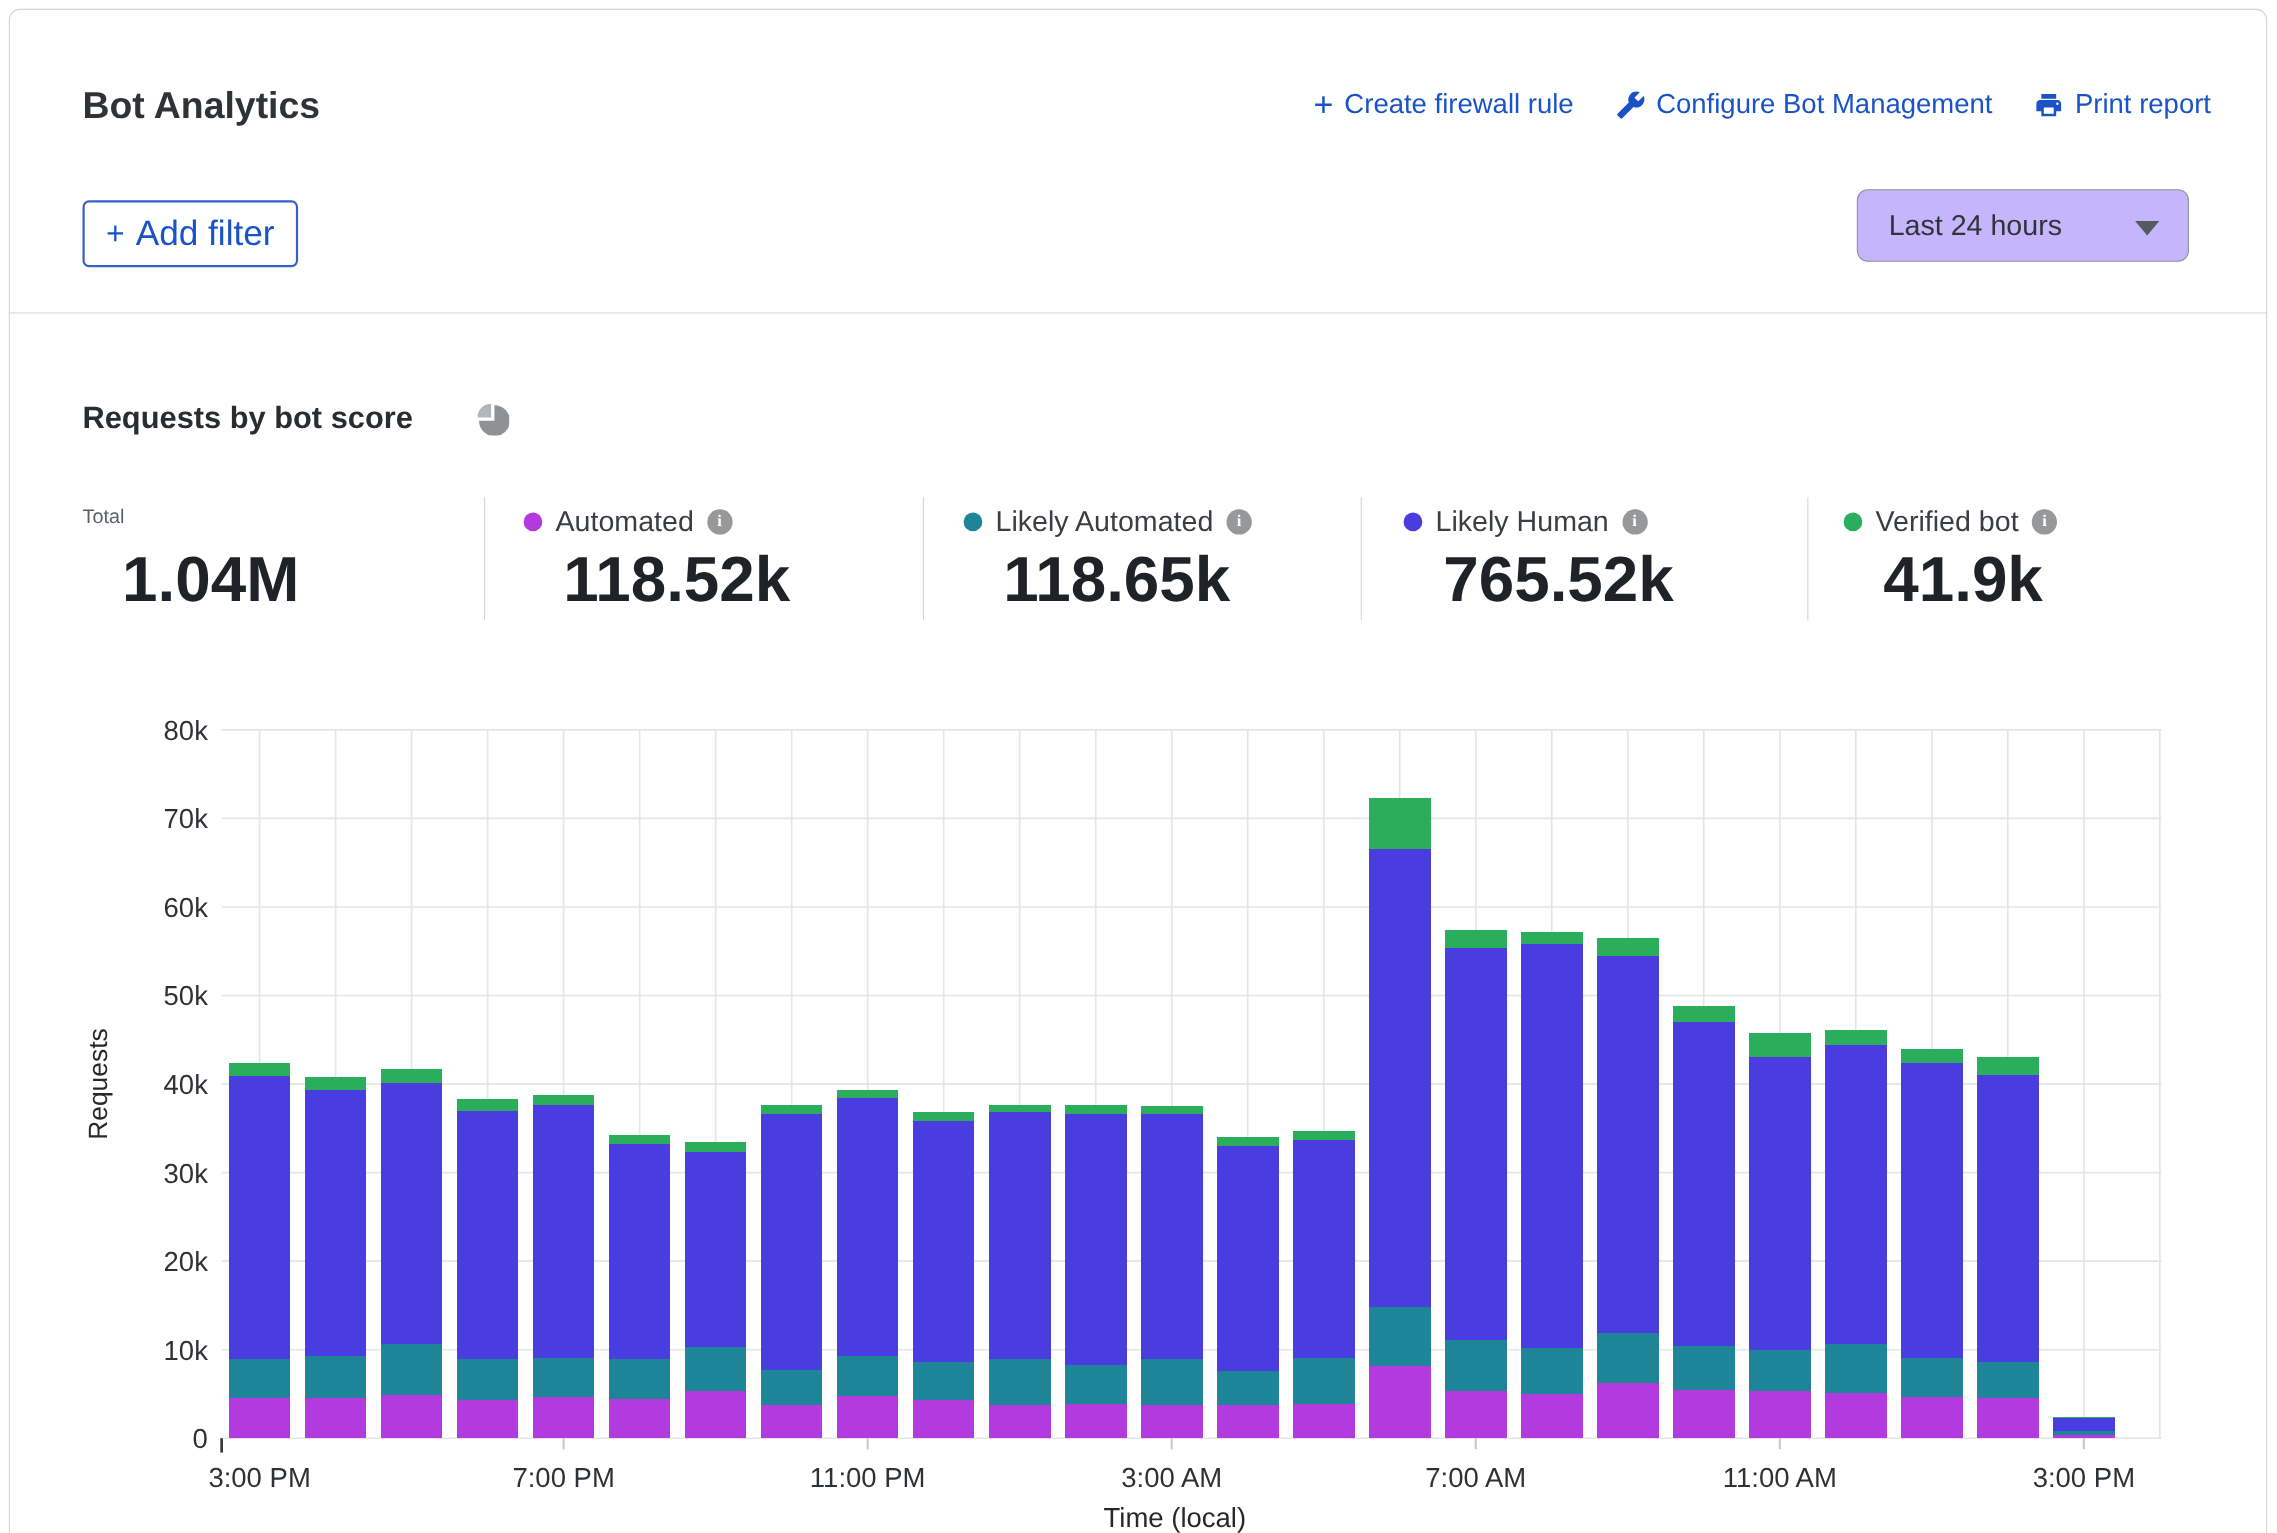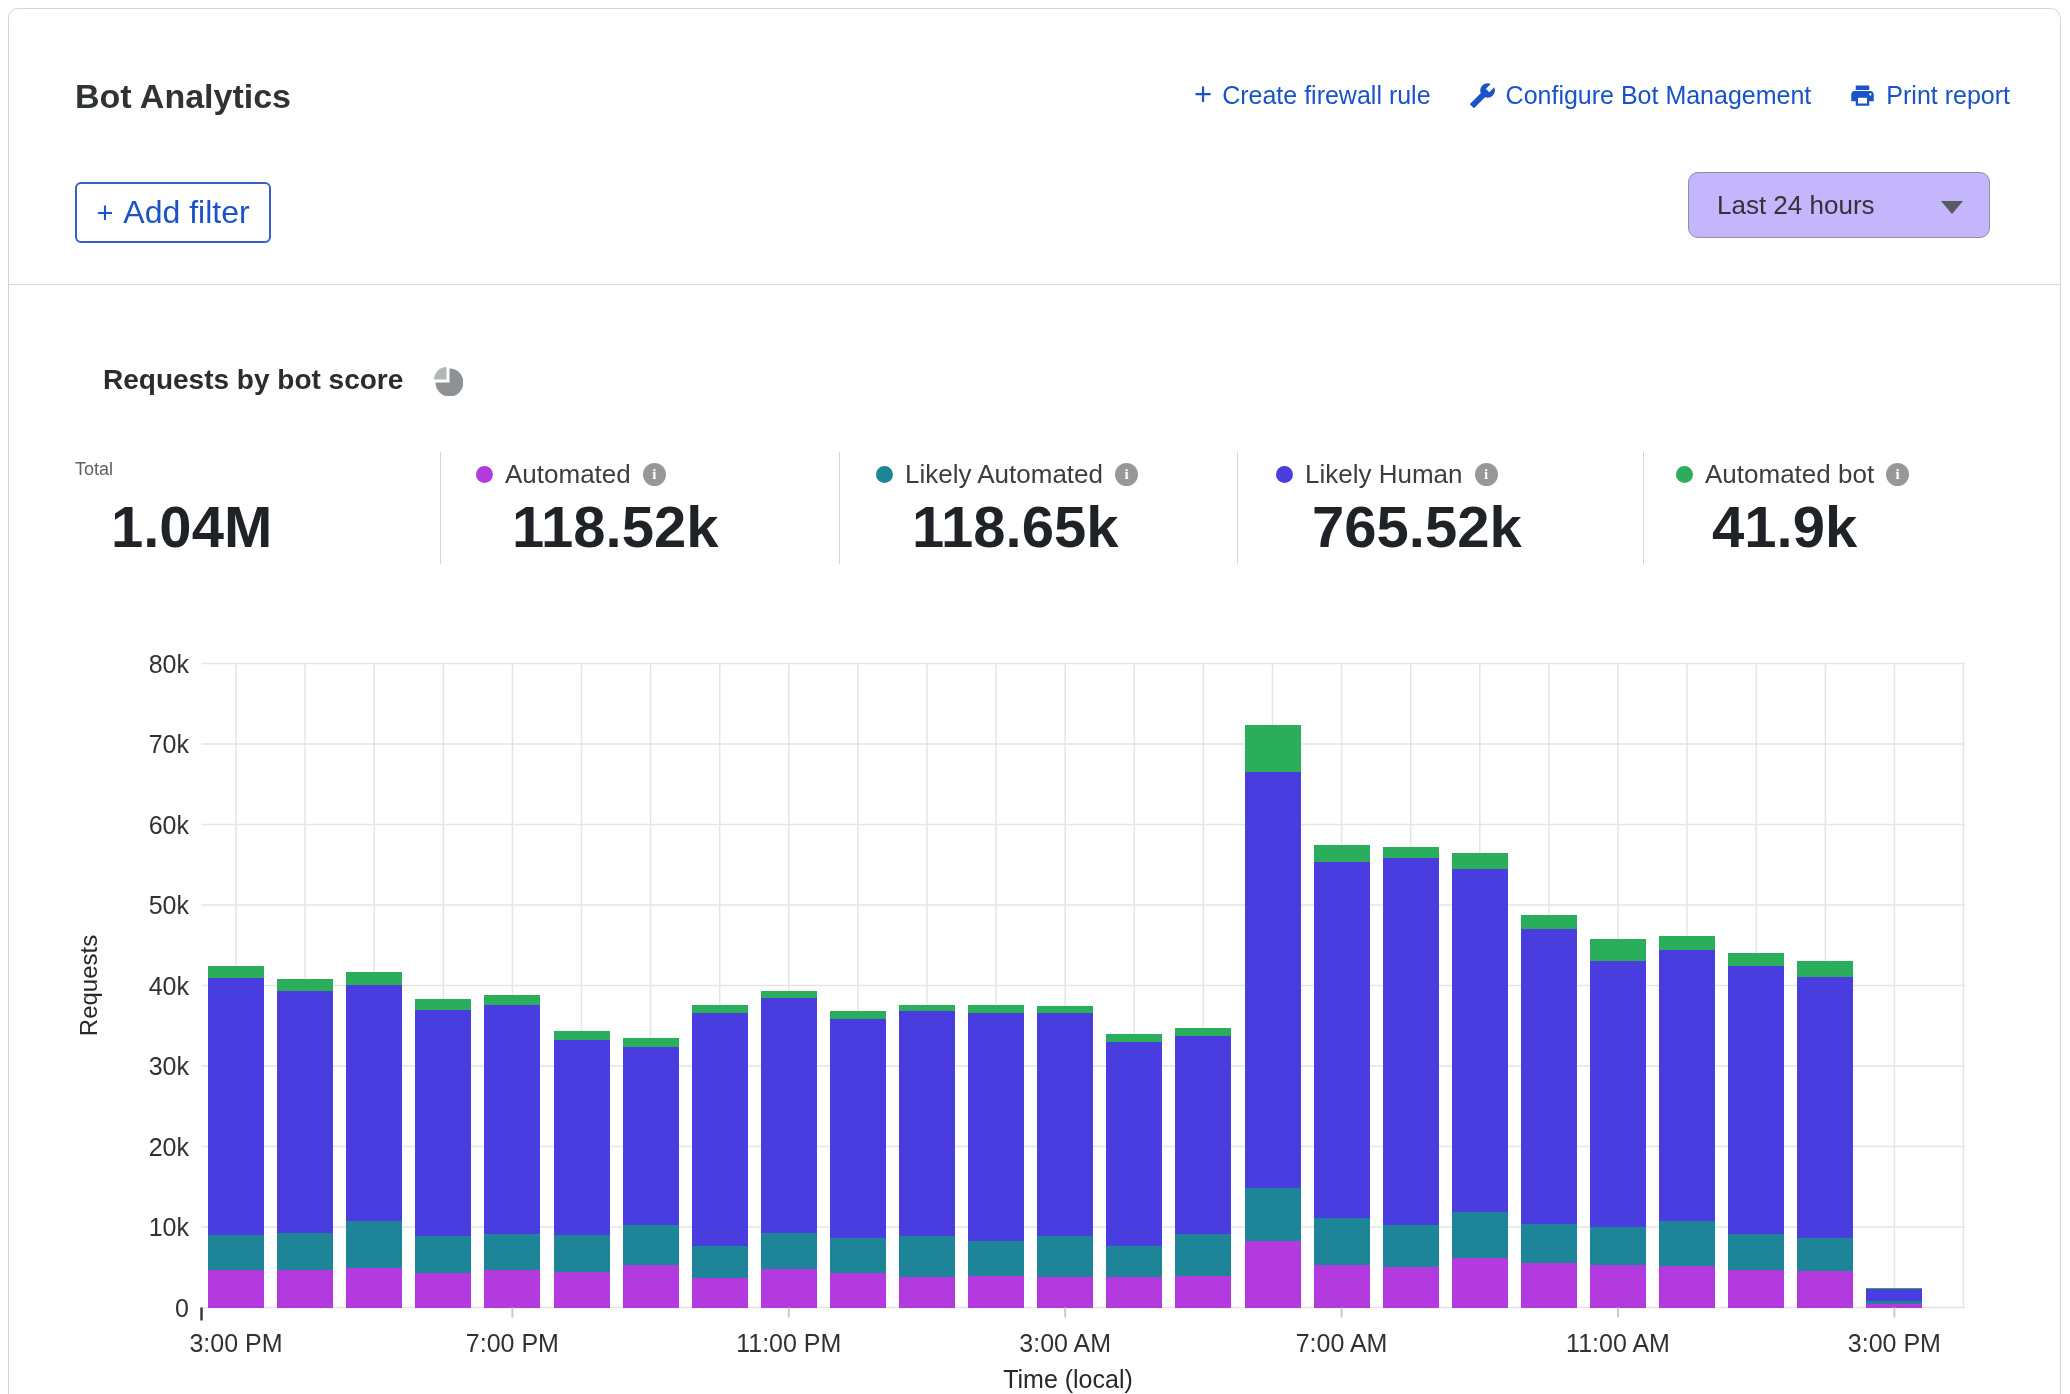--- a/index.html
+++ b/index.html
@@ -30,21 +30,21 @@
                  border:1px solid #8e9296; border-radius:10px; background:#c4b5fd;
                  cursor:pointer; }
   .time-select .value { position:absolute; left:28px; top:0; line-height:64px;
                         font-size:26px; color:#303437; }
   .caret { position:absolute; right:26px; top:28px; width:0; height:0;
            border-left:11px solid transparent; border-right:11px solid transparent;
            border-top:13px solid #545a5f; }
 
   .header-divider { left:9px; top:284px; width:2051px; height:1px; background:#d8d8d8; }
 
-  .section-title { left:75px; top:364px; font-size:28px; font-weight:700; color:#2a2d30;margin-left:28px; }
+  .section-title { left:75px; top:364px; font-size:28px; font-weight:700; color:#2a2d30; }
   .pie-icon { left:433px; top:366px; }
 
   .stat-label-row { display:flex; align-items:center; gap:12px; height:30px; }
   .stat-label { font-size:26px; color:#3a3e42; }
   .total-label { left:75px; top:459px; font-size:18px; color:#5c6165; }
   .stat-value { font-size:58px; font-weight:700; color:#1f2226; line-height:56px;margin-left:36px; }
   .dot { width:17px; height:17px; border-radius:50%; flex:0 0 auto; }
   .info-icon { width:23px; height:23px; border-radius:50%; background:#96989a;
                color:#fff; font-size:15px; font-weight:700; line-height:23px;
                text-align:center; font-family:"Liberation Serif", serif; }
@@ -140,21 +140,21 @@
     <span class="dot" style="background: rgb(74, 61, 224);"></span>
     <span class="stat-label">Likely Human</span>
     <span class="info-icon">i</span>
   </div>
   <div class="stat-value">765.52k</div>
 </div>
 
 <div class="abs stat-col col-s3">
   <div class="stat-label-row">
     <span class="dot" style="background: rgb(43, 174, 91);"></span>
-    <span class="stat-label">Automated bot</span>
+    <span class="stat-label">Verified bot</span>
     <span class="info-icon">i</span>
   </div>
   <div class="stat-value">41.9k</div>
 </div>
 
 <svg id="chart-svg" viewBox="0 0 2070 1394">
     <line x1="201.5" y1="1307.5" x2="1965" y2="1307.5" stroke="#e5e5e5" stroke-width="1.5"></line>
     <line x1="201.5" y1="1227" x2="1965" y2="1227" stroke="#e5e5e5" stroke-width="1.5"></line>
     <line x1="201.5" y1="1146.5" x2="1965" y2="1146.5" stroke="#e5e5e5" stroke-width="1.5"></line>
     <line x1="201.5" y1="1066" x2="1965" y2="1066" stroke="#e5e5e5" stroke-width="1.5"></line>

